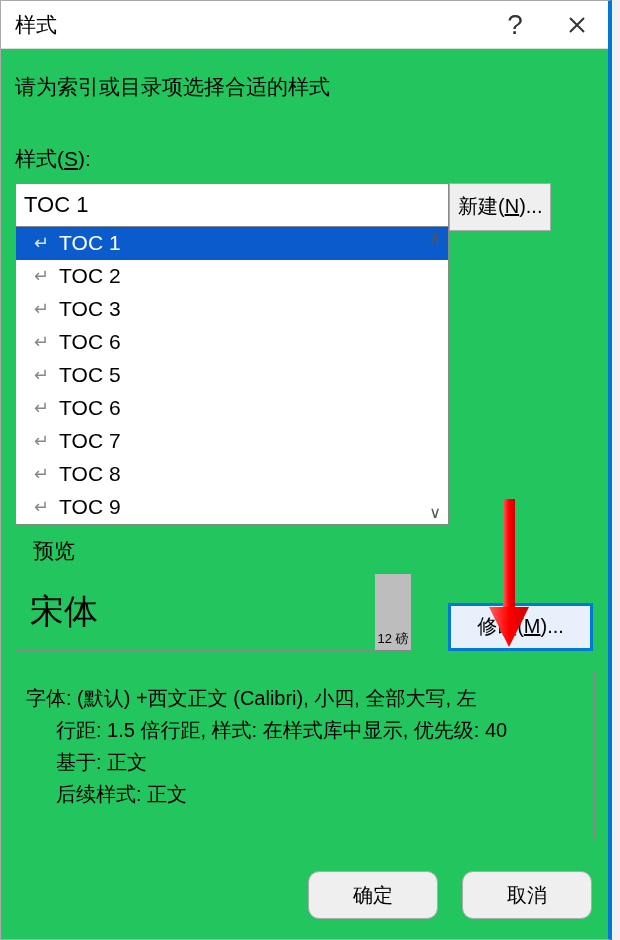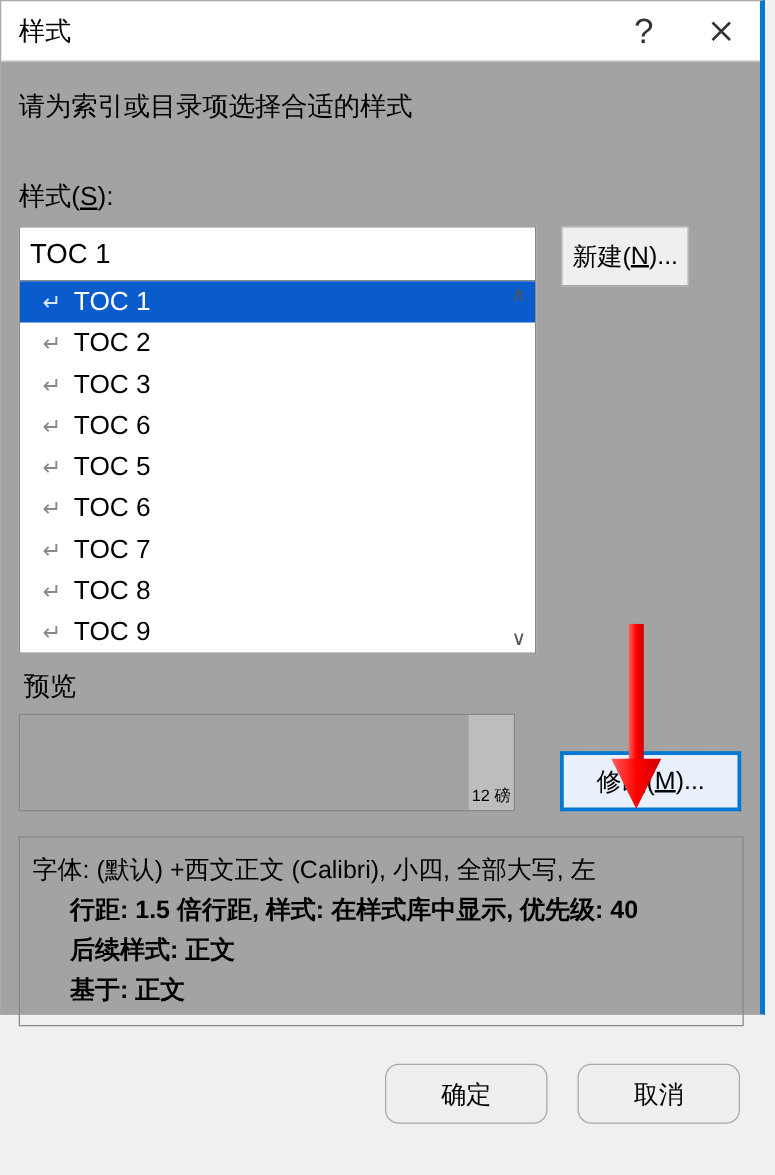--- a/index.html
+++ b/index.html
@@ -4,23 +4,23 @@
   <style>
     * { box-sizing: border-box; margin: 0; padding: 0; }
     body {
       font-family: "Microsoft YaHei", "SimSun", sans-serif;
       background: #f0f0f0;
       width: 620px;
       height: 940px;
       position: relative;
     }
     .dialog {
-      background: #a3a3a3;
+      background: #22c55e;
       width: 612px;
-      height: 812px;
+      height: 940px;
       border: 1px solid #aaa;
       border-right: 4px solid #0078d4;
       display: flex;
       flex-direction: column;
     }
     .titlebar {
       height: 48px;
       display: flex;
       align-items: center;
       padding-left: 14px;
@@ -35,21 +35,21 @@
     }
     .body {
       padding: 22px 14px 12px 14px;
       flex: 1;
       position: relative;
       display: flex;
       flex-direction: column;
       justify-content: center;
     }
     .instruction { font-size: 21px; margin-bottom: 44px; }
-    .row { display: flex; gap: 20px; }
+    .row { display: flex; }
     .leftcol { flex: 1; }
     .rightcol { width: 145px; display: flex; flex-direction: row; gap: 44px; }
     .label-styles { font-size: 21px; margin-bottom: 10px; }
     .underline { text-decoration: underline; }
     .style-input {
       width: 100%; height: 44px;
       border: 1px solid #888;
       font-size: 22px; padding: 4px 8px;
       background: #fff;
     }
@@ -88,45 +88,45 @@
       outline: 3px solid #0078d4;
       outline-offset: -3px;
       background: #e8f1fb;
       border: 1px dotted #333;
     }
     .arrow {
       position: absolute;
       left: 478px; top: 450px;
       pointer-events: none;
     }
-    .preview-label { font-size: 21px; margin: 12px 0 8px 4px; }
+    .preview-label { font-size: 21px; margin: 12px 0 8px 18px; }
     .preview-box {
       border: 1px solid #888;
       height: 78px;
       display: flex; align-items: center;
       padding: 0 14px;
       position: relative;
       width: 397px;
     }
     .preview-font { font-family: "SimSun", serif; font-size: 34px; }
     .preview-badge {
       position: absolute; right: 0; top: 0; bottom: 0; width: 36px;
       background: #bdbdbd;
       display: flex; align-items: flex-end; justify-content: center;
       font-size: 13px; padding: 2px 0;
     }
     .desc-box {
       border: 1px solid #888;
-      padding: 10px 14px 12px 10px;
+      padding: 10px 14px 29px 10px;
       font-size: 20px;
       line-height: 1.6;
       margin-top: 20px;
       width: 580px;
     }
-    .desc-box .indent { padding-left: 30px; font-weight: bold; }
+    .desc-box .indent { padding-left: 30px; }
     .footer {
       display: flex; gap: 24px; justify-content: flex-end;
       padding: 18px 16px 20px 0;
     }
     .footer .btn { width: 130px; border-radius: 11px; }
     .preview-row { display: flex; gap: 36px; align-items: flex-end; }
   </style>
 </head>
 <body>
 
@@ -213,36 +213,37 @@
           </linearGradient>
         </defs>
       <rect x="24" y="0" width="12" height="110" fill="url(#g)"></rect>
       <polygon points="10,108 50,108 30,148" fill="url(#g)"></polygon>
     </svg>
 
     <div class="preview-label">预览</div>
 
     <div class="preview-row">
       <div class="preview-box">
+        <span class="preview-font">宋体</span>
         <div class="preview-badge">12 磅</div>
       </div>
       <div style="width:145px;">
         <div class="btn focus">
           <span>修改(</span>
             <span class="underline">M</span>
             <span>)...</span>
         </div>
       </div>
     </div>
 
     <div class="desc-box">
       <div>字体: (默认) +西文正文 (Calibri), 小四, 全部大写, 左</div>
       <div class="indent">行距: 1.5 倍行距, 样式: 在样式库中显示, 优先级: 40</div>
+      <div class="indent">基于: 正文</div>
       <div class="indent">后续样式: 正文</div>
-      <div class="indent">基于: 正文</div>
     </div>
   </div>
 
   <div class="footer">
     <div class="btn">确定</div>
     <div class="btn">取消</div>
   </div>
 </div>
 
 </body></html>

